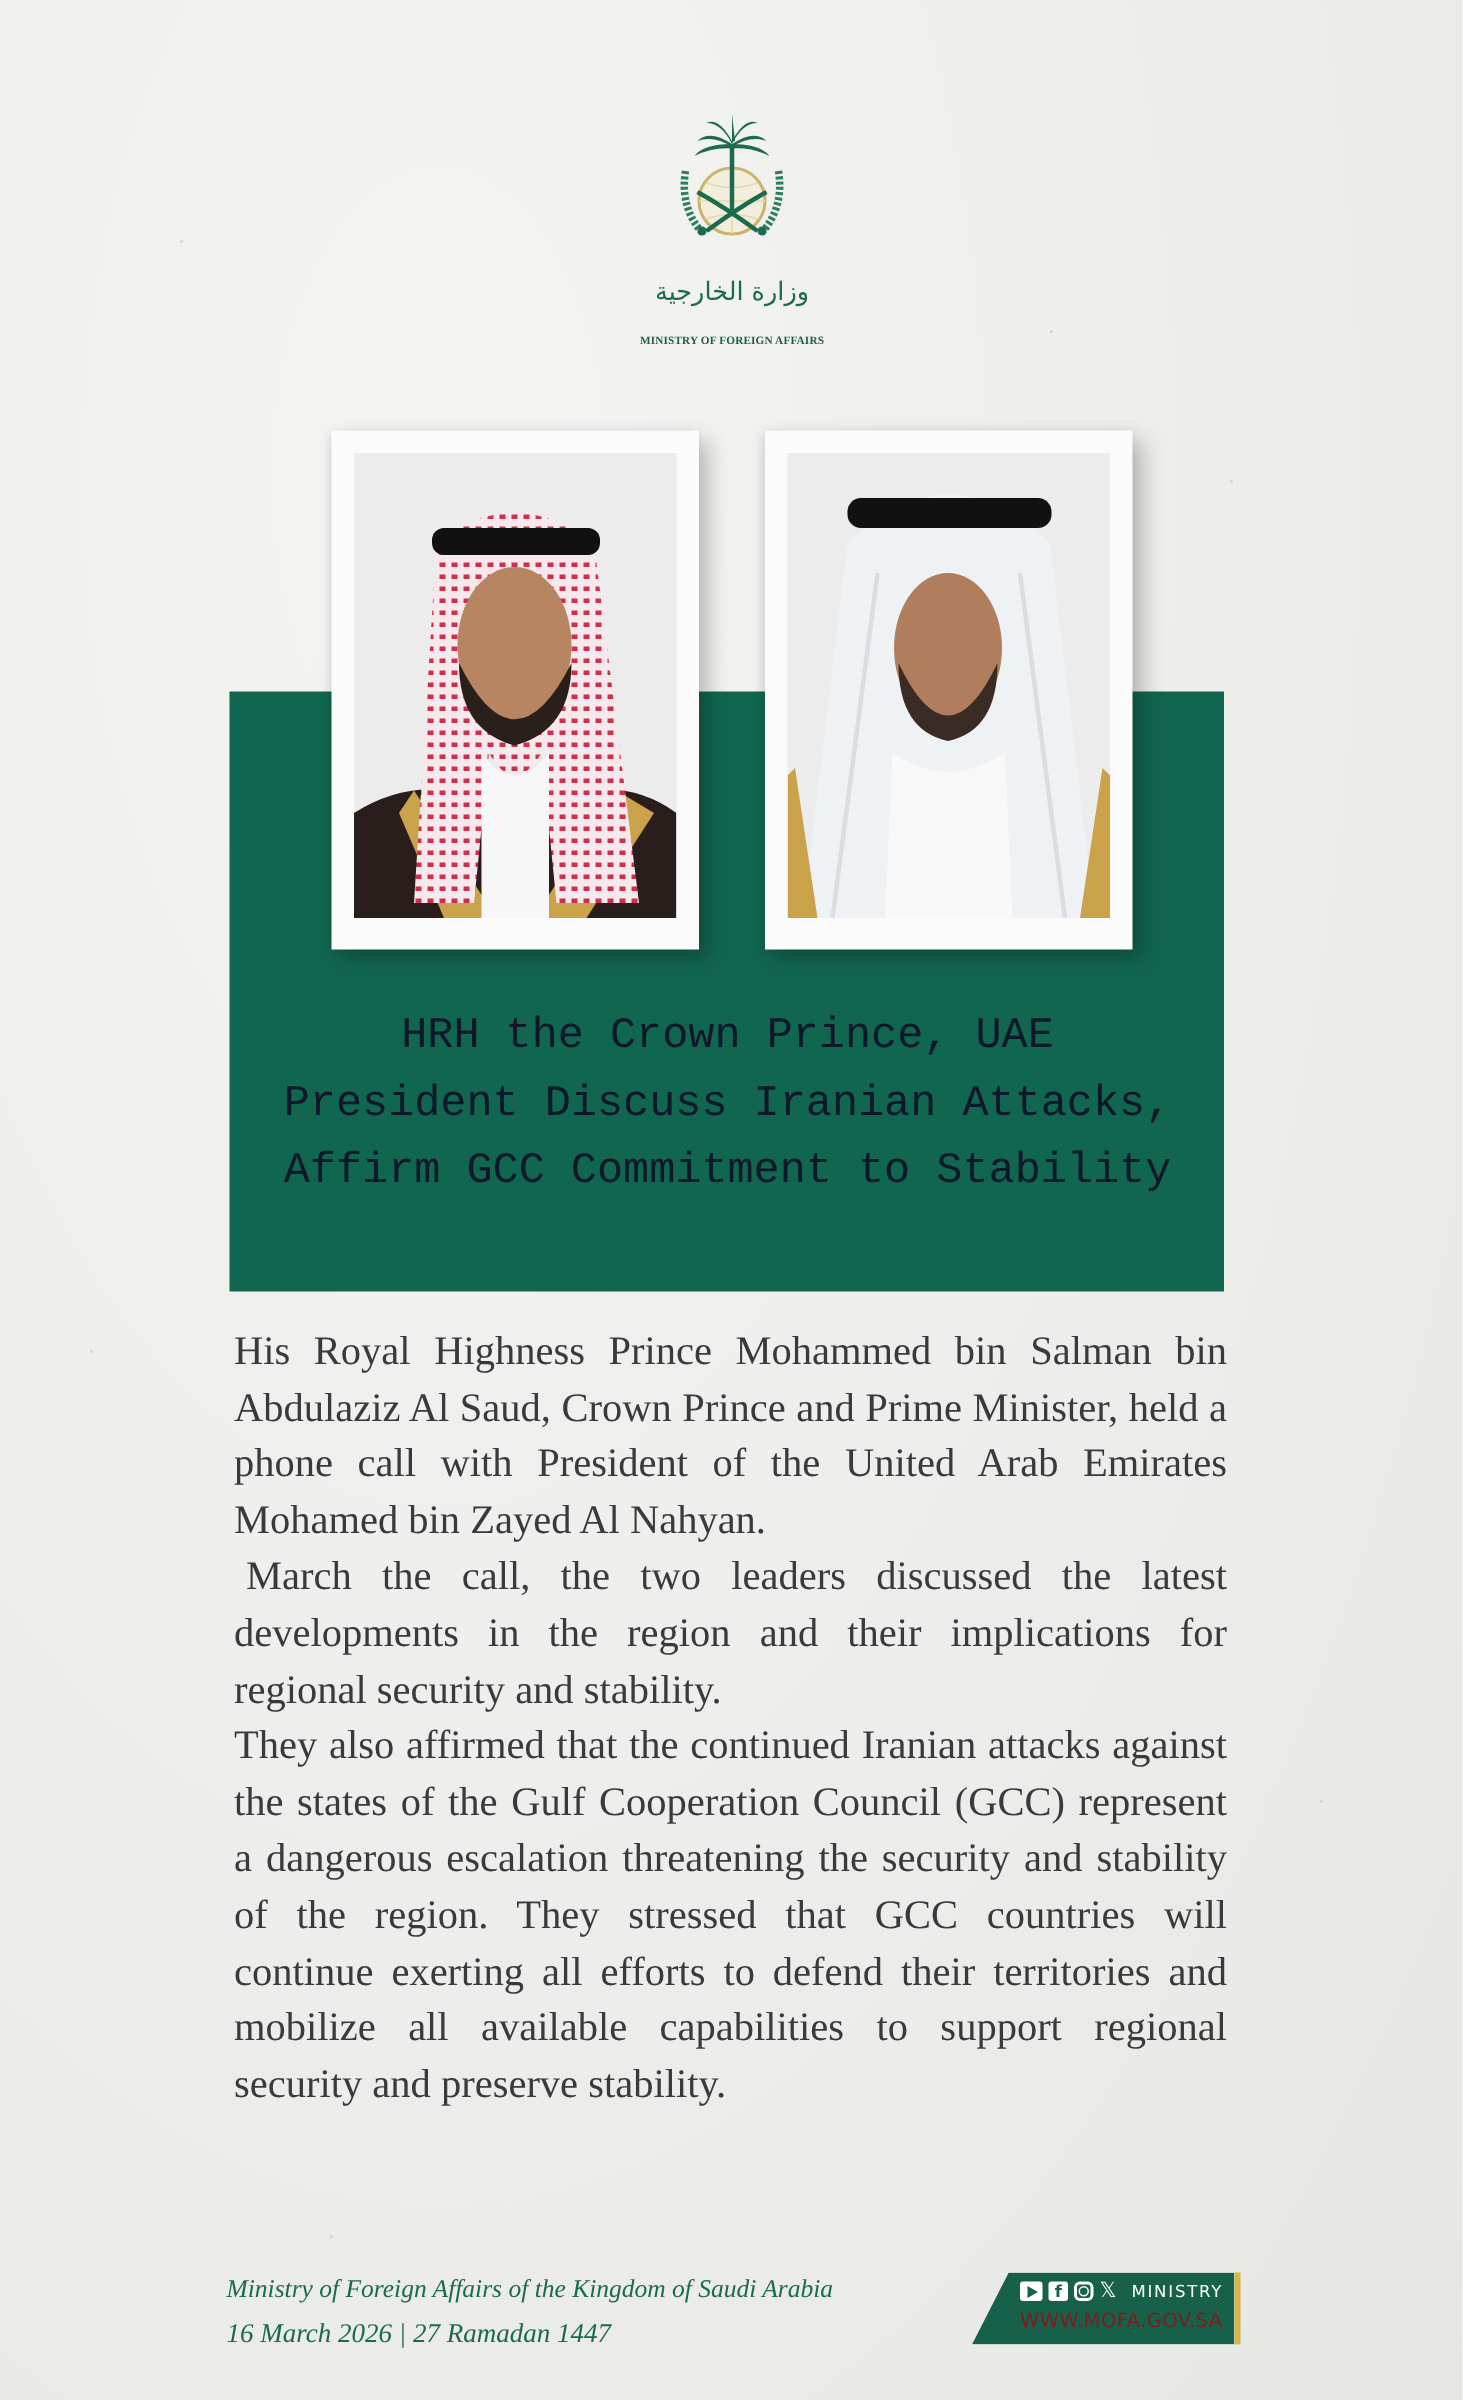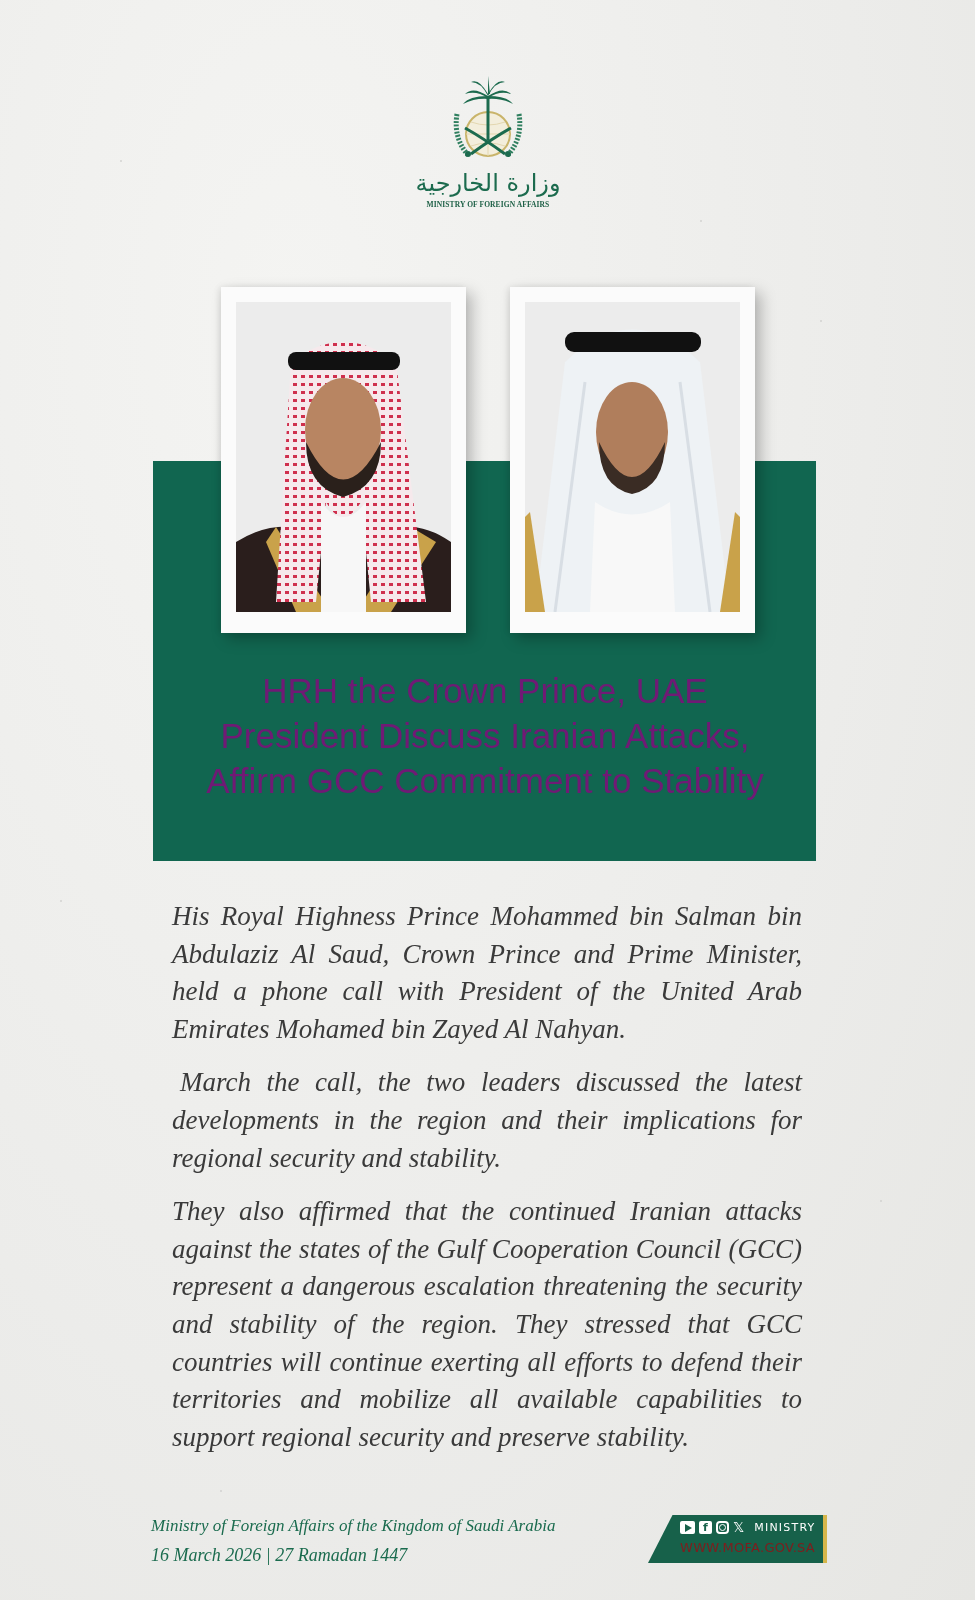--- a/index.html
+++ b/index.html
@@ -6,39 +6,39 @@
   body {
     width:975px; height:1600px; position:relative; overflow:hidden;
     background: radial-gradient(ellipse at 30% 20%, #f4f4f2 0%, #ececea 60%, #e6e6e3 100%);
     font-family:"DejaVu Serif", serif;
   }
   .speck { position:absolute; width:2px; height:2px; background:#c9c9c6; border-radius:50%; opacity:.7; }
 
   
   .logo { position:absolute; left:412px; top:74px; width:152px; text-align:center; }
   .emblem { width:90px; height:92px; margin:0 auto; display:block; }
-  .logo-ar { font-family:"DejaVu Sans", sans-serif; color:#1c6b4e; font-size:24px; line-height:30px; direction:rtl; margin-top:2px; }
-  .logo-en { font-family:"Liberation Serif", serif; font-weight:bold; color:#1c5f45; font-size:7.5px; letter-spacing:.1px; margin-top:2px; }
+  .logo-ar { font-family:"DejaVu Sans", sans-serif; color:#1c6b4e; font-size:17px; line-height:30px; direction:rtl; margin-top:14px; }
+  .logo-en { font-family:"Liberation Serif", serif; font-weight:bold; color:#1c5f45; font-size:7.5px; letter-spacing:.1px; margin-top:12px; }
 
   
   .band { position:absolute; left:153px; top:461px; width:663px; height:400px; background:#116650; }
 
   
   .frame { position:absolute; top:287px; width:245px; height:346px; background:#fbfbfb;
            box-shadow: 6px 6px 14px rgba(0,0,0,.25), -2px 0 6px rgba(0,0,0,.08); }
   .frame.left { left:221px; }
   .frame.right { left:510px; }
   .photo { position:absolute; left:15px; top:15px; width:215px; height:310px; background:#ececec; overflow:hidden; }
 
-  .title { position:absolute; left:160px; top:668px; width:650px; text-align:center; color:#701a75;
-           font-family:Liberation Sans, sans-serif; font-size:35px; line-height:45px; }
+  .title { position:absolute; left:160px; top:668px; width:650px; text-align:center; color:#0f172a;
+           font-family:Liberation Mono, monospace; font-size:29px; line-height:45px; }
 
   .body-text { position:absolute; left:156px; top:882px; width:662px; color:#3a3a3a;
                font-family:"Liberation Serif", serif; font-size:27px; line-height:37.6px; text-align:justify; }
-  .body-text p { margin:16px;font-style:italic; }
+  .body-text p { margin:0; }
   .body-text p.indent { text-indent:8px; }
   .body-text p.last { text-align-last:left; }
 
   .footer-org { position:absolute; left:151px; top:1516px; color:#1a6b4e; font-family:Liberation Serif, serif;
                 font-style:italic; font-size:17px; }
   .footer-date { position:absolute; left:151px; top:1545px; color:#1a6b4e; font-family:"Liberation Serif", serif;
                  font-style:italic; font-size:18px;text-align:right; }
 
   .badge { position:absolute; left:648px; top:1515px; width:175px; height:48px; }
   .badge-bg { position:absolute; inset:0; background:#17614a; clip-path:polygon(14% 0, 100% 0, 100% 100%, 0 100%); border-top-left-radius:14px; }

